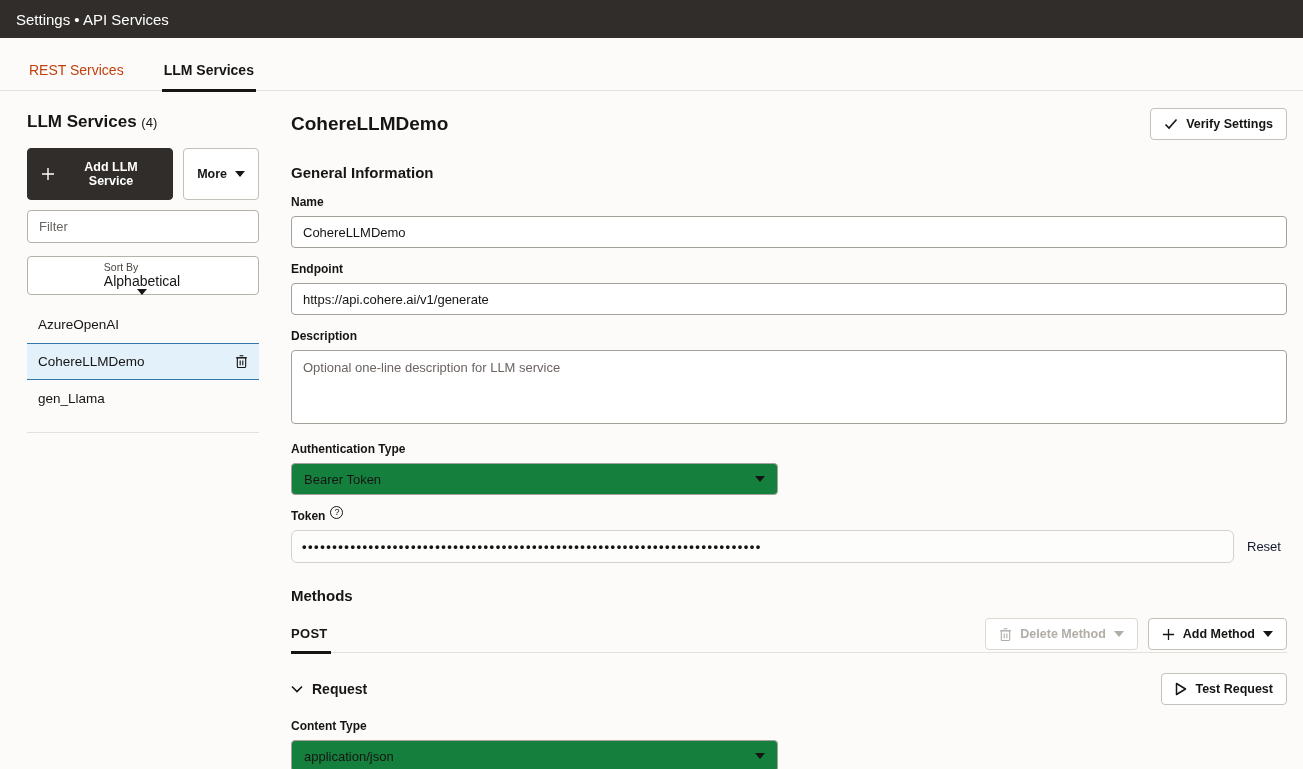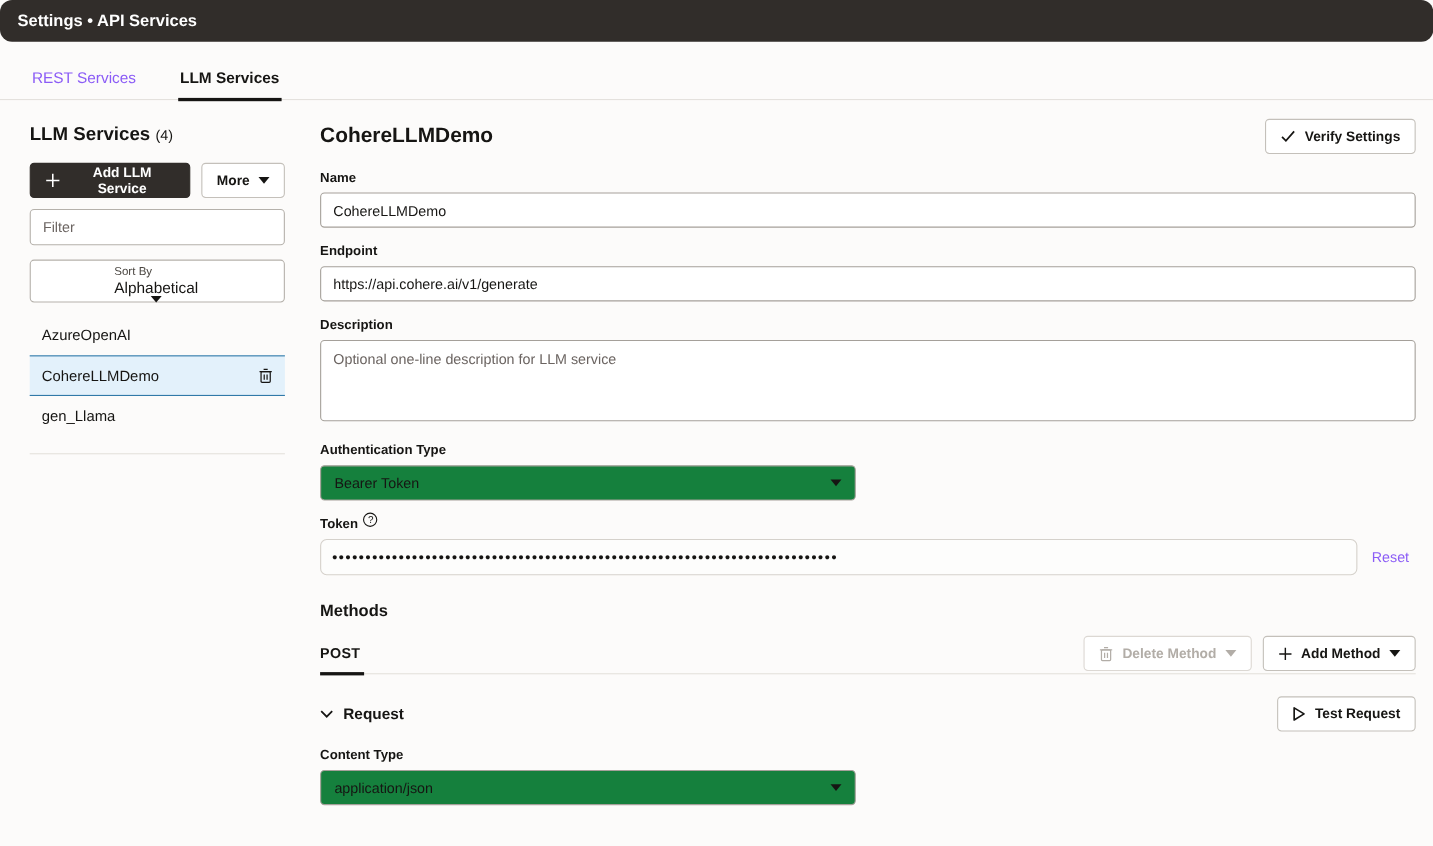--- a/index.html
+++ b/index.html
@@ -6,46 +6,46 @@
   html,body { width:1303px; height:769px; overflow:hidden; }
   body {
     font-family: "Liberation Sans", sans-serif;
     background: #fcfbfa;
     color: #161513;
   }
   
   .topbar {
     height: 38px; background: #312d2a; color: #fff;
     display: flex; align-items: center; padding: 0 16px;
-    font-size: 15px; font-weight: bold; border-radius: 11px;
+    font-size: 15px; font-weight: normal;
   }
   
   .tabs-row {
     display: flex; gap: 36px; padding-left: 27px; margin-top: 20px;
     border-bottom: 1px solid #e4e1dd;
   }
   .tab {
-    font-size: 14px; color: #8b5cf6; padding: 4px 2px 11px; cursor: pointer;
+    font-size: 14px; color: #c2410c; padding: 4px 2px 11px; cursor: pointer;
   }
   .tab.active {
     color: #161513; font-weight: bold;
     border-bottom: 3px solid #161513; margin-bottom: -2px;
   }
   
   .content { display: flex; padding-left: 27px; }
   .sidebar { width: 232px; flex-shrink: 0; }
   .main { width: 996px; margin-left: 32px; }
   
   .sidebar-title { font-size: 17px; font-weight: bold; margin-top: 21px; }
   .sidebar-title .count { font-size: 13px; font-weight: normal; }
   .btn-row { display: flex; gap: 10px; margin-top: 16px; }
   .btn { border-radius: 4px; display: inline-flex; align-items: center;
          gap: 8px; font-size: 12.5px; font-weight: bold; cursor: pointer;
          font-family: inherit; background:#fff; border:1px solid #c4c0ba;
-         height: 32px; padding: 0 13px; color:#161513; }
+         height: 52px; padding: 0 13px; color:#161513; }
   .btn-dark { background: #312d2a; border-color: #312d2a; color: #fff; }
   .btn-sm { height: 32px; }
   .btn.disabled { color: #b2ada7; border-color: #dcd8d3; cursor: default; }
   .caret { width:0; height:0; border-left:5px solid transparent;
            border-right:5px solid transparent; border-top:6px solid #161513; }
   .caret.gray { border-top-color:#b2ada7; }
   .filter-input {
     width: 100%; height: 33px; margin-top: 10px; border: 1px solid #b5b1ab;
     border-radius: 4px; padding: 0 11px; font-size: 13px;
     font-family: inherit; background: #fff; color:#ec4899;
@@ -95,21 +95,21 @@
     display: inline-flex; align-items: center; justify-content: center;
     font-size: 9px; font-weight: normal; position: relative; top: -4px;
   }
   .token-row { display: flex; align-items: center; }
   .token-field {
     flex: 1; height: 33px; border: 1px solid #d5d1cb; border-radius: 6px;
     background: #fdfdfc; padding: 0 10px; display: flex; align-items: center;
     font-size: 13px; font-weight: bold; letter-spacing: 1.5px;
     white-space: nowrap; overflow: hidden;
   }
-  .reset-link { color: #8b5cf6; font-size: 13px; margin-left: 13px; width: 40px;
+  .reset-link { color: #0f172a; font-size: 13px; margin-left: 13px; width: 40px;
                 cursor: pointer; text-decoration: none; }
   
   .methods-bar {
     display: flex; justify-content: space-between; align-items: flex-end;
     border-bottom: 1px solid #e4e1dd; margin-top: 14px;
   }
   .method-tab {
     font-size: 13px; font-weight: 600; letter-spacing: .3px;
     padding: 8px 3px 10px 0; border-bottom: 3px solid #161513;
     margin-bottom: -2px; cursor: pointer;
@@ -195,20 +195,21 @@
       <button class="btn btn-sm">
         <span class="icon">
           <svg width="14" height="12" viewBox="0 0 14 12" fill="none">
               <path d="M1.5 6.5 L5 10 L12.5 1.5" stroke="#161513" stroke-width="1.6"></path>
             </svg>
         </span>
         <span>Verify Settings</span>
       </button>
     </div>
 
+    <div class="section-heading">General Information</div>
 
     <div class="field-label">Name</div>
     <input class="text-input" value="CohereLLMDemo" style="">
 
     <div class="field-label">Endpoint</div>
     <input class="text-input" value="https://api.cohere.ai/v1/generate" style="">
 
     <div class="field-label">Description</div>
     <textarea class="textarea" placeholder="Optional one-line description for LLM service" style=""></textarea>
 

